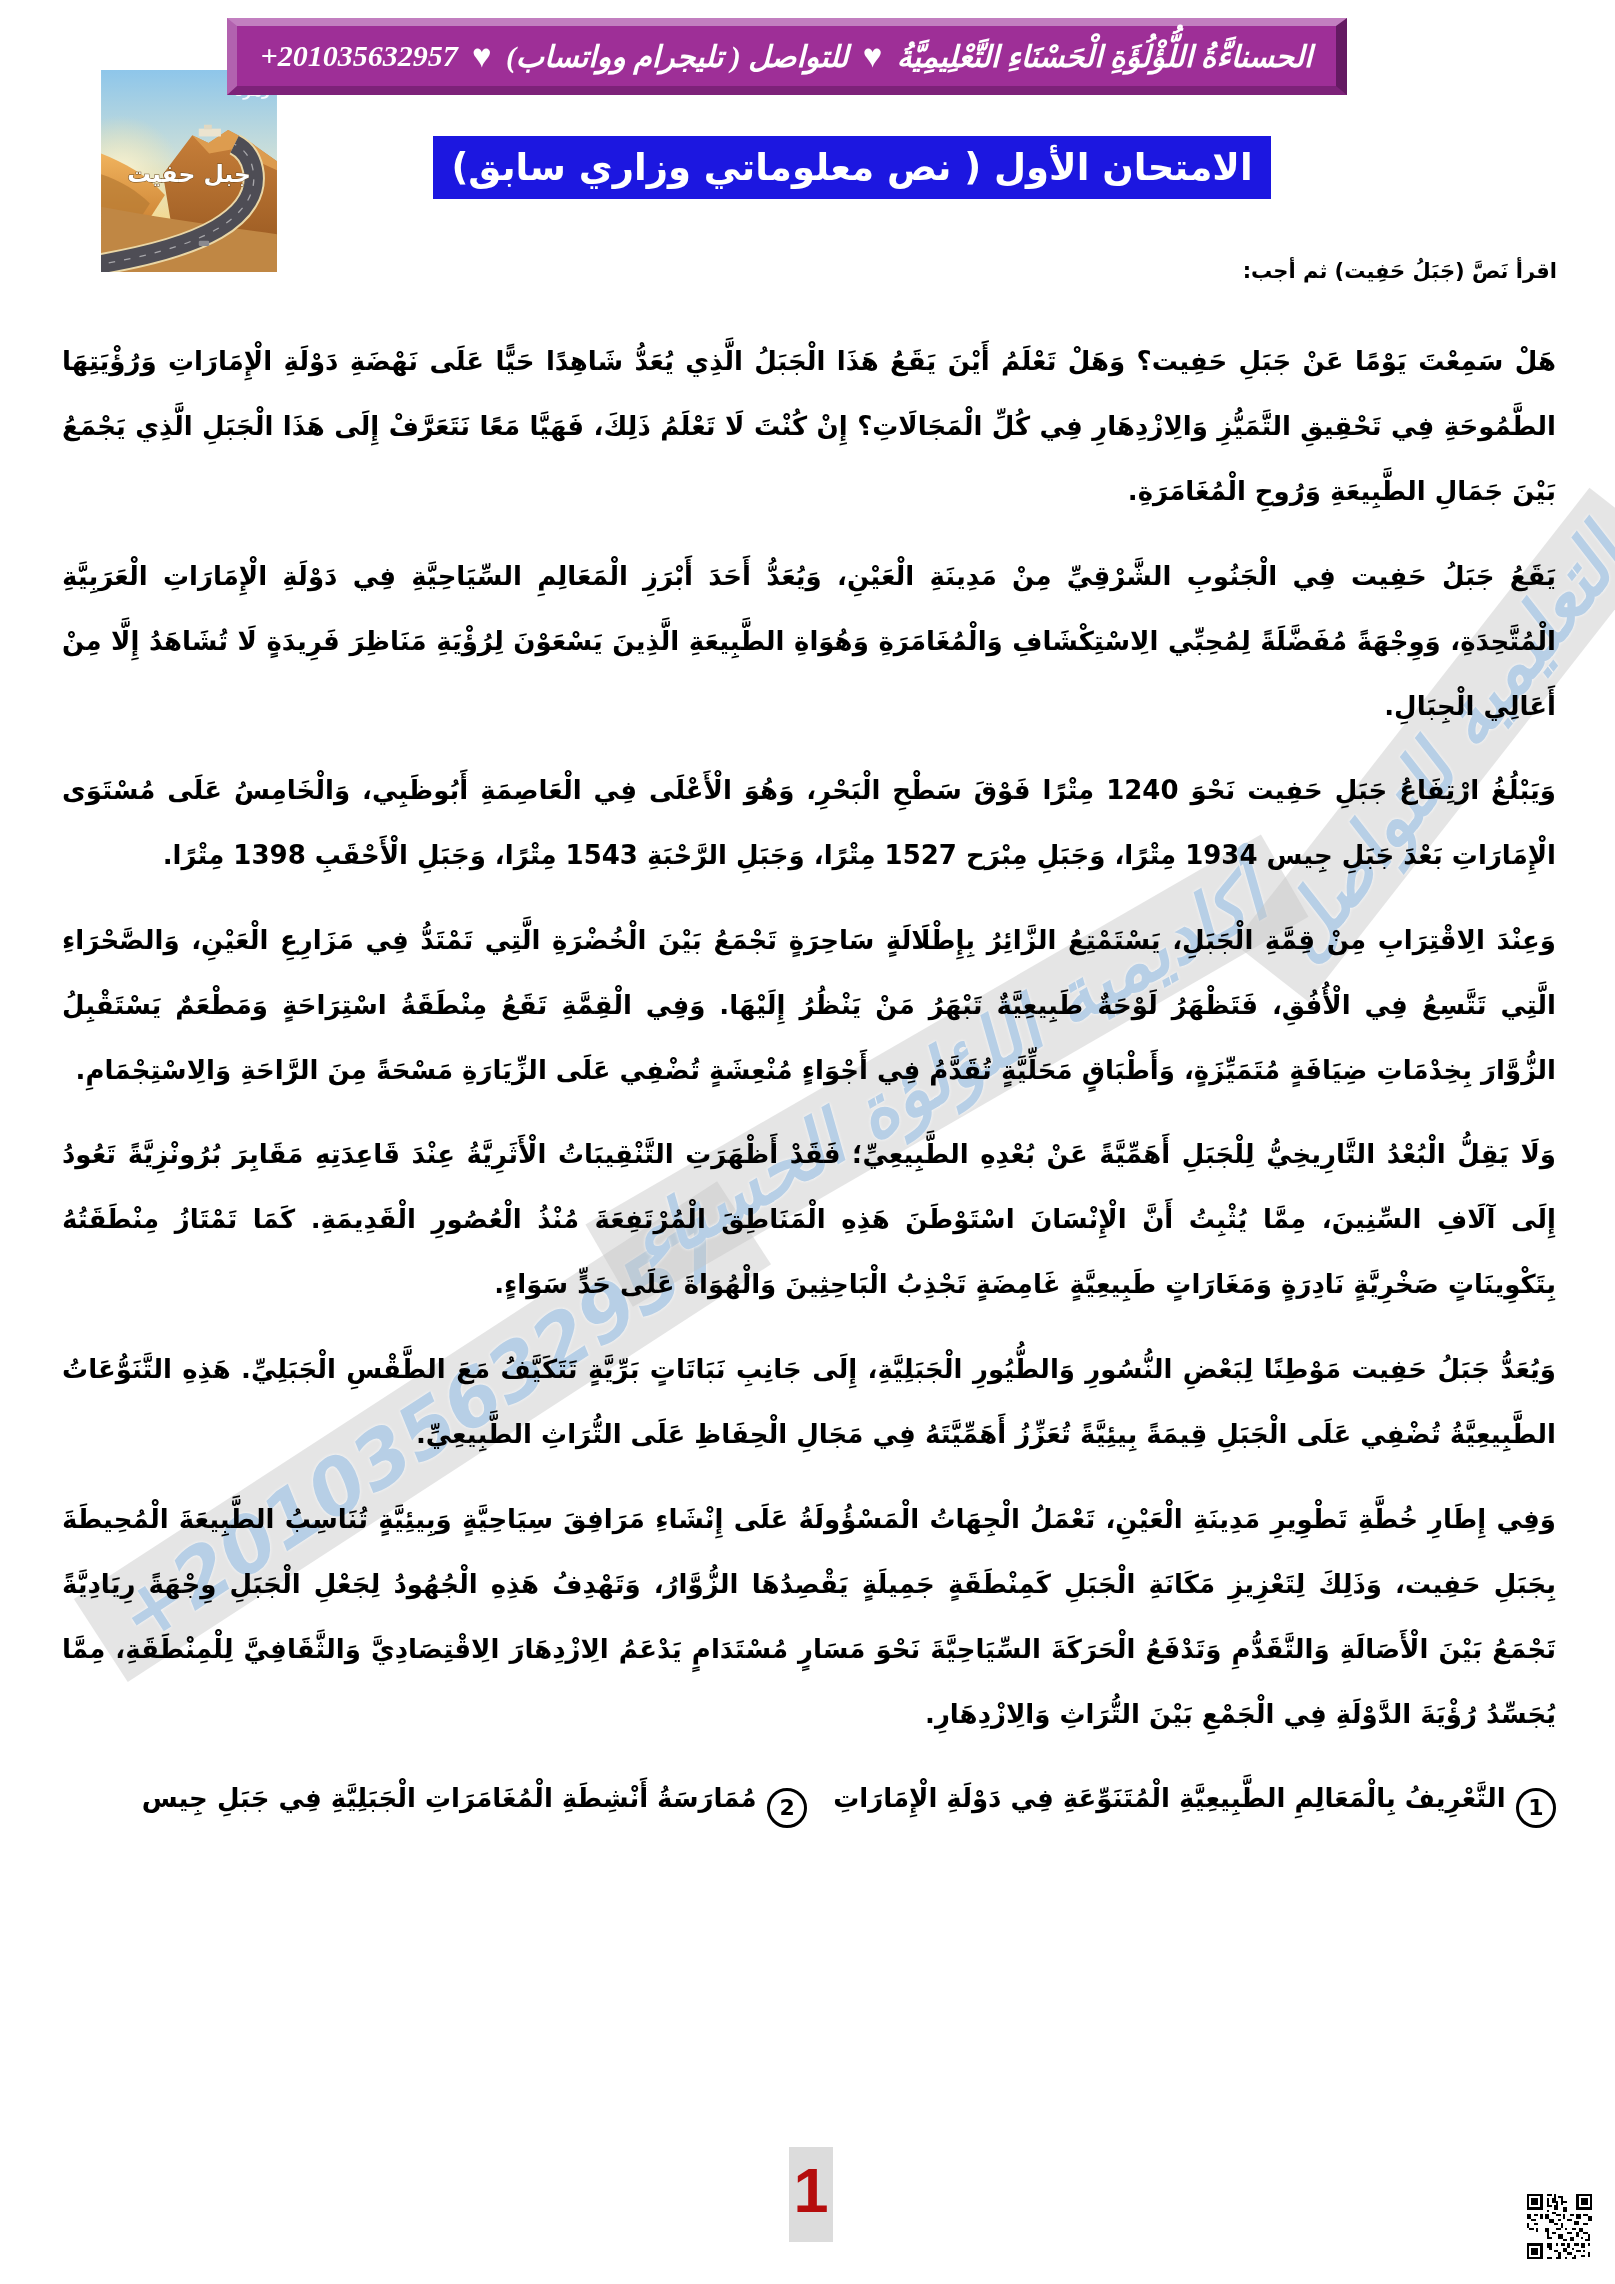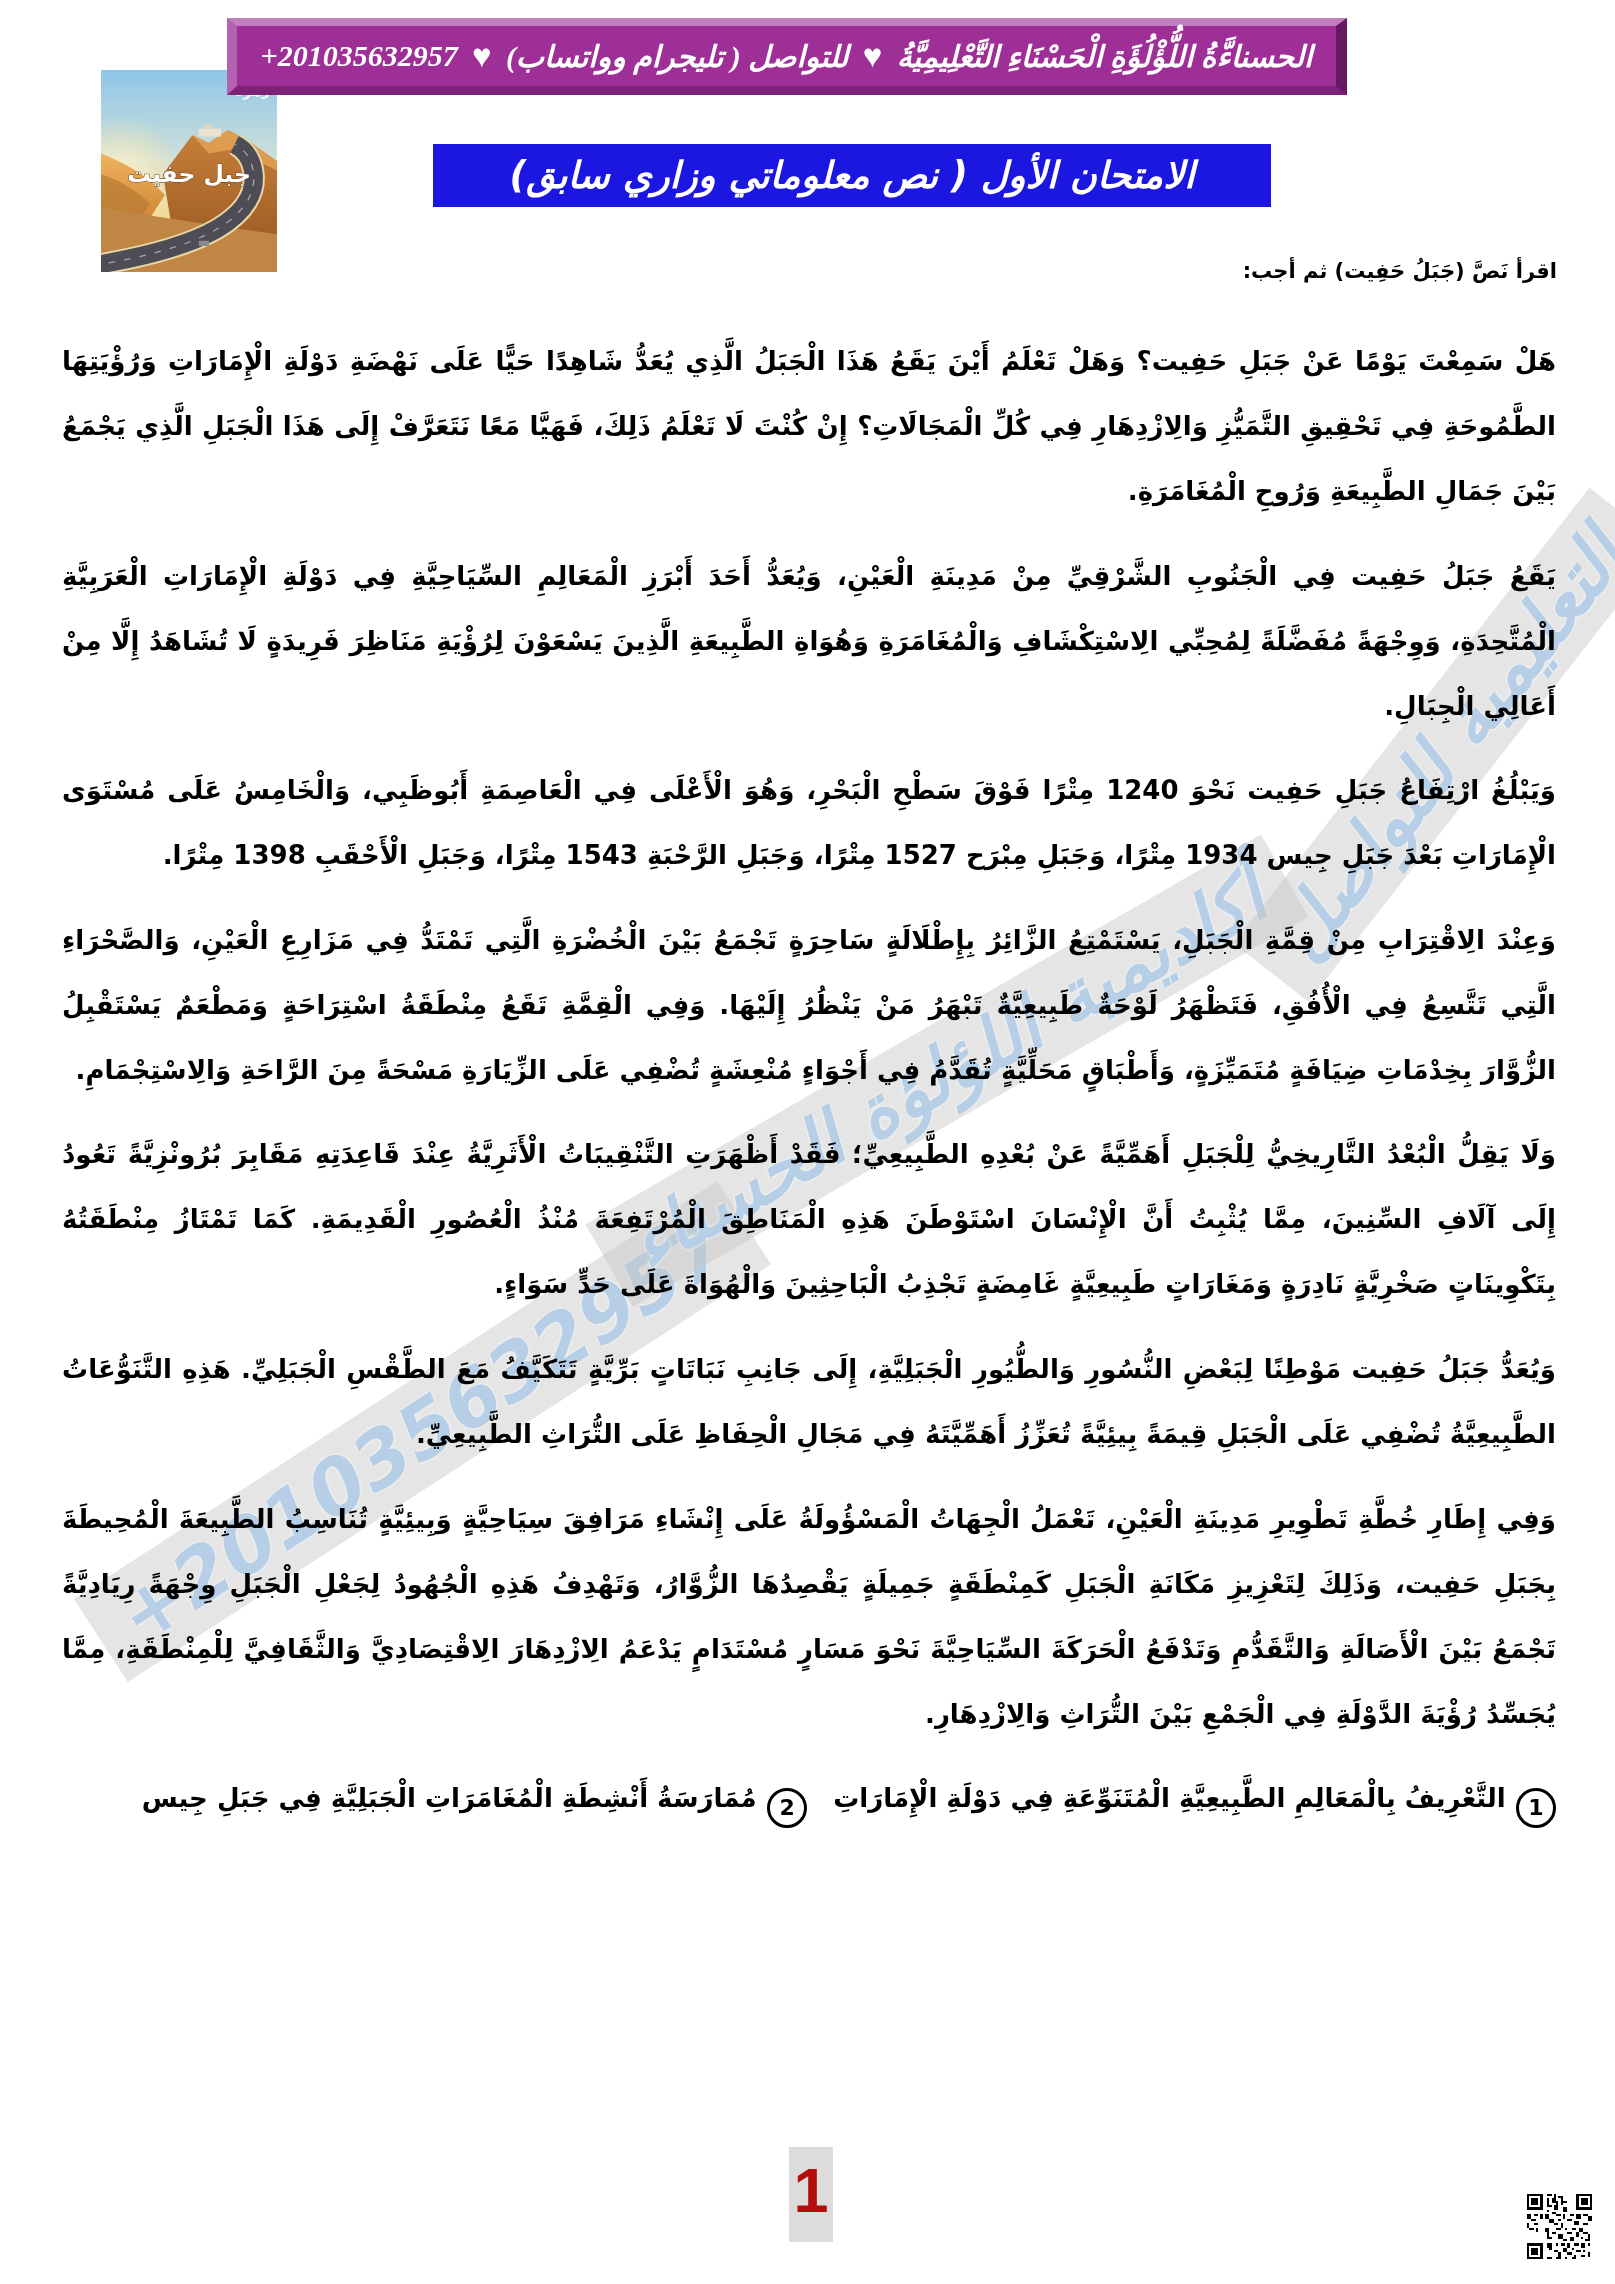--- a/index.html
+++ b/index.html
@@ -22,23 +22,23 @@
           display:flex;align-items:center;justify-content:center;gap:14.3px;direction:rtl;
           color:#fff;font-weight:bold;font-style:italic;font-size:30px;
           font-family:"Liberation Serif","DejaVu Sans",serif;white-space:nowrap;}
   .banner .heart{font-style:normal;font-size:33px;}
 
   
   .photo{position:absolute;z-index:2;left:101px;top:70px;width:176px;height:202px;}
   .photo svg{display:block;width:100%;height:100%;}
 
   
-  .title-box{position:absolute;z-index:3;left:433px;top:144px;width:838px;height:63px;
+  .title-box{position:absolute;z-index:3;left:433px;top:136px;width:838px;height:63px;
              background:#1c17e0;display:flex;align-items:center;justify-content:center;
-             direction:rtl;color:#fff;font-weight:bold;font-size:37px;white-space:nowrap;font-style:italic;}
+             direction:rtl;color:#fff;font-weight:bold;font-size:37px;white-space:nowrap;}
 
   
   .read-line{position:absolute;z-index:2;right:59px;top:259px;direction:rtl;
              font-size:21px;font-weight:bold;}
 
   
   .body{position:absolute;z-index:2;left:62px;right:60px;top:329px;direction:rtl;
         text-align:justify;font-size:26px;font-weight:bold;line-height:2.5;}
   .body p{margin:0 0 19.6px 0;}
   .body p.question{margin-top:6.5px;}

